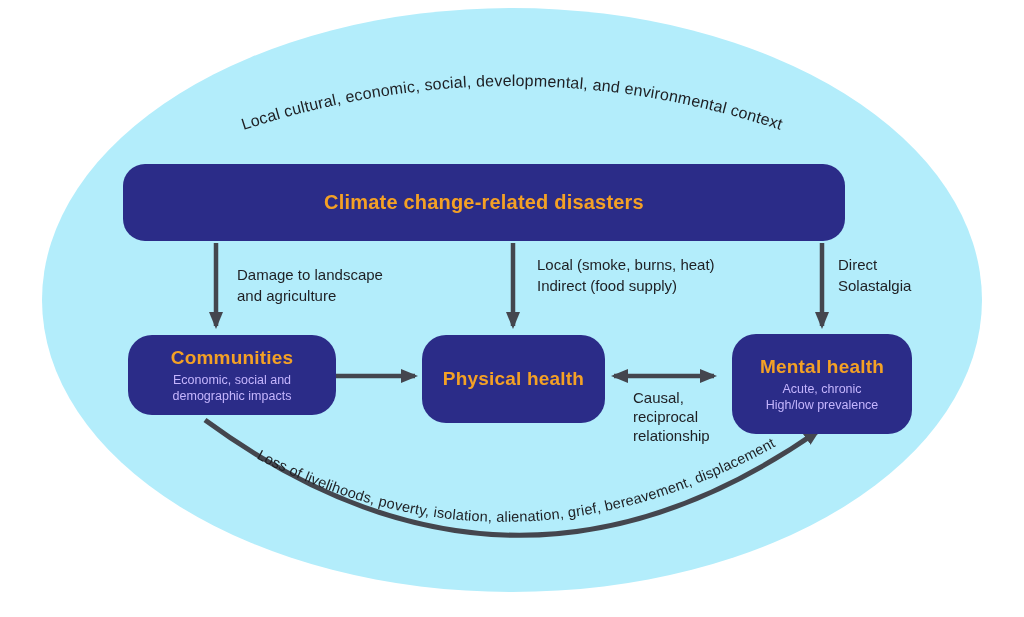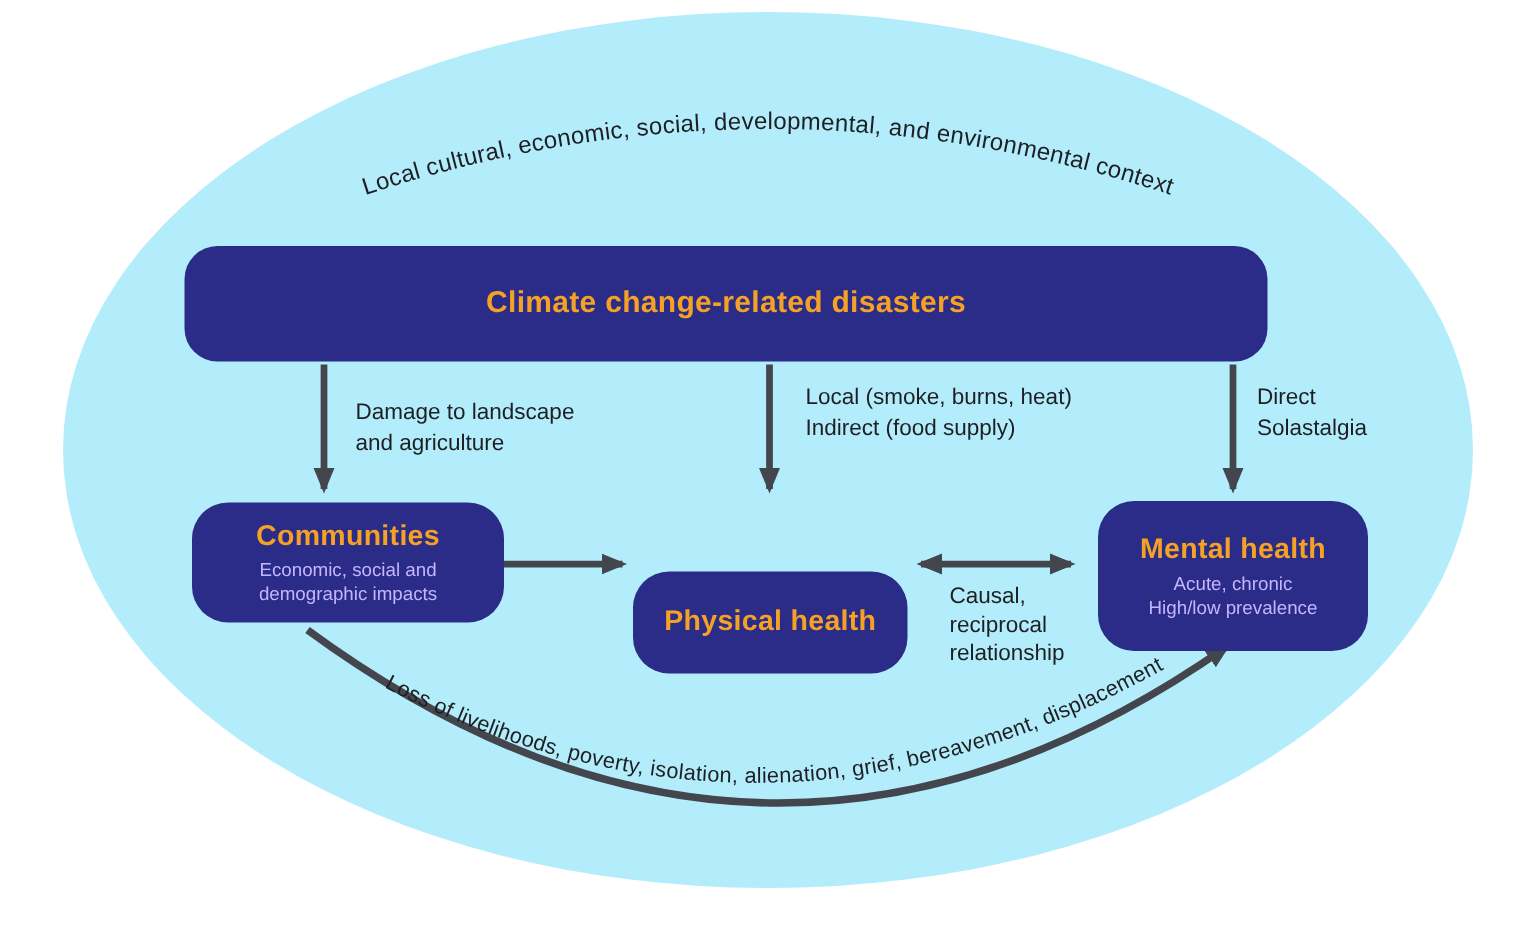--- a/index.html
+++ b/index.html
@@ -54,21 +54,21 @@
     letter-spacing: 0.2px;
   }
   .header-box .node-title { font-size: 20px; }
   .node-subtitle {
     color: #c4b5fd;
     font-size: 12.5px;
     line-height: 16px;
     margin-top: 3px;
   }
   .box-communities { left: 128px; top: 335px; width: 208px; height: 80px; }
-  .box-physical   { left: 422px; top: 335px; width: 183px; height: 68px; margin-top: 46px; }
+  .box-physical   { left: 422px; top: 335px; width: 183px; height: 88px; }
   .box-mental     { left: 732px; top: 334px; width: 180px; height: 100px; }
 
   .edge-label {
     position: absolute;
     color: #1e1f23;
     font-size: 15px;
     line-height: 21px;
     white-space: nowrap;
   }
   .lbl-damage { left: 237px; top: 264px; }

